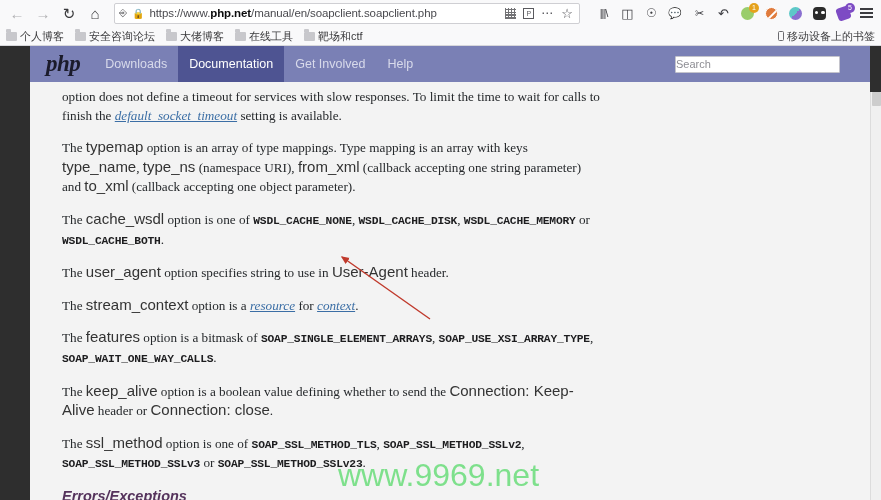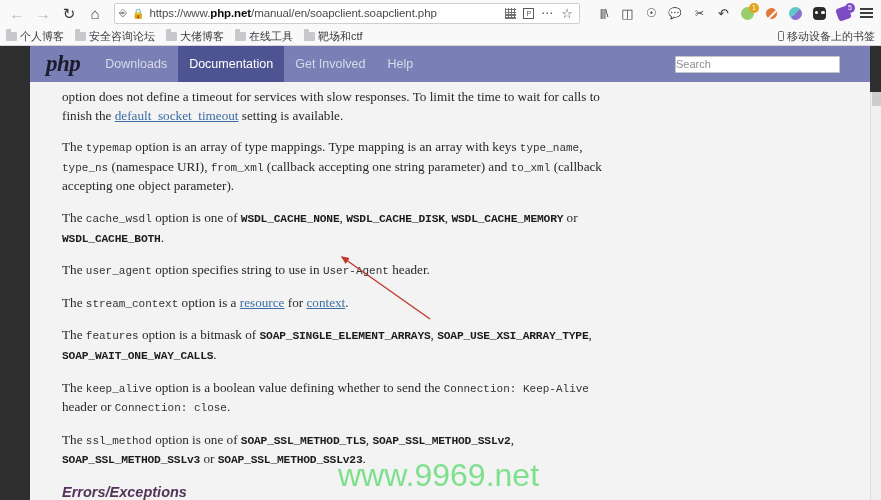--- a/index.html
+++ b/index.html
@@ -119,27 +119,27 @@
   .content {
     position: absolute; left: 30px; top: 36px; width: 606px; height: 418px;
     background: #f3f3f3; padding: 6px 0 0 32px; overflow: hidden;
   }
   .p {
     font-family: "Liberation Serif", serif;
     font-size: 13.2px; line-height: 18.6px; color: #25282b;
     margin-bottom: 13px; max-width: 540px;
   }
   code, .mono {
-    font-family: Liberation Mono, monospace; font-size: 11px; color: #333;
+    font-family: Liberation Sans, sans-serif; font-size: 15px; color: #333;
   }
   .const {
     font-family: "Liberation Mono", monospace; font-size: 11.3px;
     font-weight: 700; color: #1d1d1f; letter-spacing: -0.2px;
   }
-  a.link { color: #3b6ea5; text-decoration: underline; }
+  a.link { color: #3b6ea5; text-decoration: underline; font-style: italic; }
 
   h2.section {
     font-family: "Liberation Sans", sans-serif;
     font-size: 14.5px; font-weight: 700; color: #55335c;
     margin-top: 14px;
     font-style: italic;
   }
 
   .watermark {
     position: absolute; left: 338px; top: 457px;

